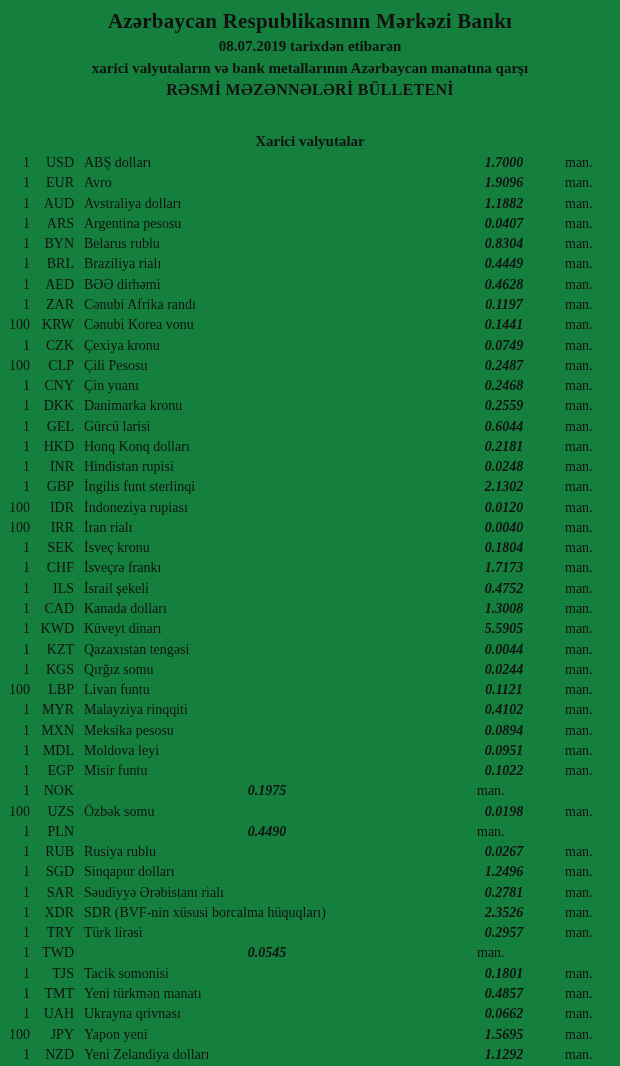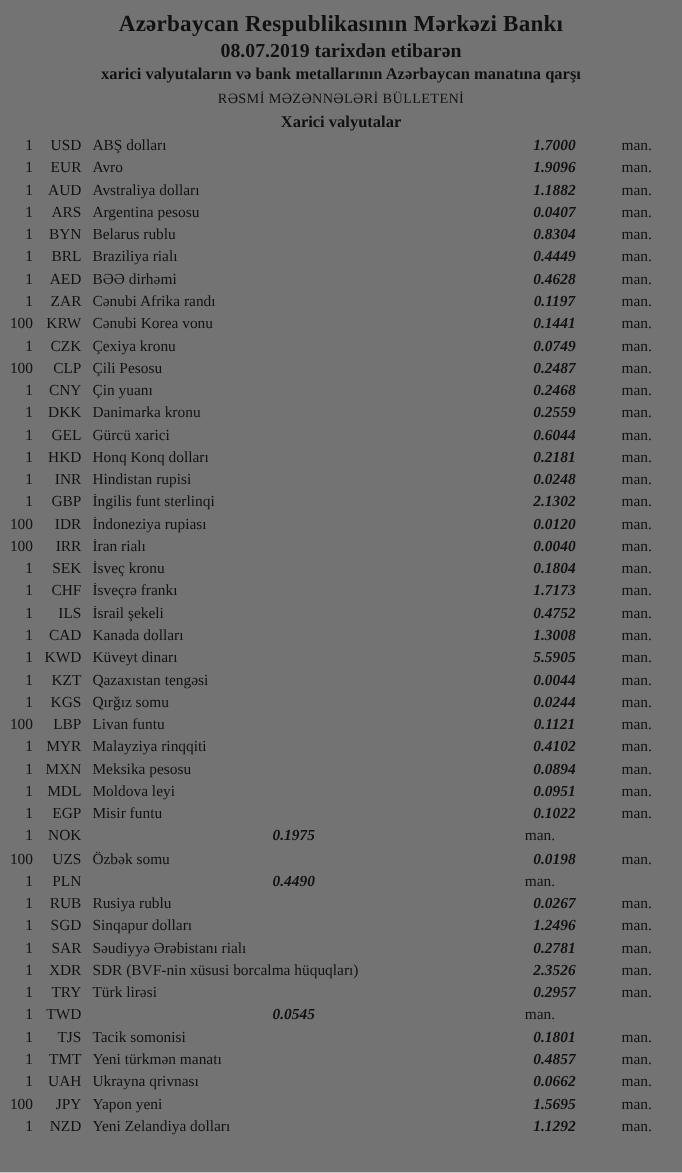--- a/index.html
+++ b/index.html
@@ -4,57 +4,58 @@
 <style>
   html, body {
     margin: 0;
     padding: 0;
     background: #ffffff;
   }
   .page {
     position: relative;
     width: 620px;
     height: 1066px;
-    background: #737373;
+    background: #15803d;
     color: #111111;
     font-family: "Liberation Serif", "DejaVu Serif", serif;
     overflow: hidden;
     box-sizing: border-box;
   }
   .doc-header {
     text-align: center;
     padding-top: 7px;
   }
   .doc-title {
     font-size: 21px;
     font-weight: bold;
     line-height: 28px;
     letter-spacing: 0.2px;
   }
   .doc-date {
-    font-size: 18px;
+    font-size: 15px;
     font-weight: bold;
     line-height: 22px;
   }
   .doc-subtitle {
     font-size: 15px;
     font-weight: bold;
     line-height: 22px;
   }
   .doc-bulletin {
-    font-size: 13px;
-    font-weight: normal;
+    font-size: 16px;
+    font-weight: bold;
     line-height: 22px;
     letter-spacing: 0.3px;
   }
   .section-title {
     text-align: center;
     font-size: 15px;
     font-weight: bold;
     line-height: 20px;
+    margin-top: 30px;
   }
   .rates-table {
     margin-top: 2px;
   }
   .row {
     display: grid;
     grid-template-columns: 30px 44px 386px 88px 72px;
     height: 20.28px;
     align-items: center;
     font-size: 14px;
@@ -198,21 +199,21 @@
     <span class="qty">1</span>
     <span class="code">DKK</span>
     <span class="name">Danimarka kronu</span>
     <span class="rate">0.2559</span>
     <span class="unit">man.</span>
   </div>
 
   <div class="row">
     <span class="qty">1</span>
     <span class="code">GEL</span>
-    <span class="name">Gürcü xarici</span>
+    <span class="name">Gürcü larisi</span>
     <span class="rate">0.6044</span>
     <span class="unit">man.</span>
   </div>
 
   <div class="row">
     <span class="qty">1</span>
     <span class="code">HKD</span>
     <span class="name">Honq Konq dolları</span>
     <span class="rate">0.2181</span>
     <span class="unit">man.</span>

